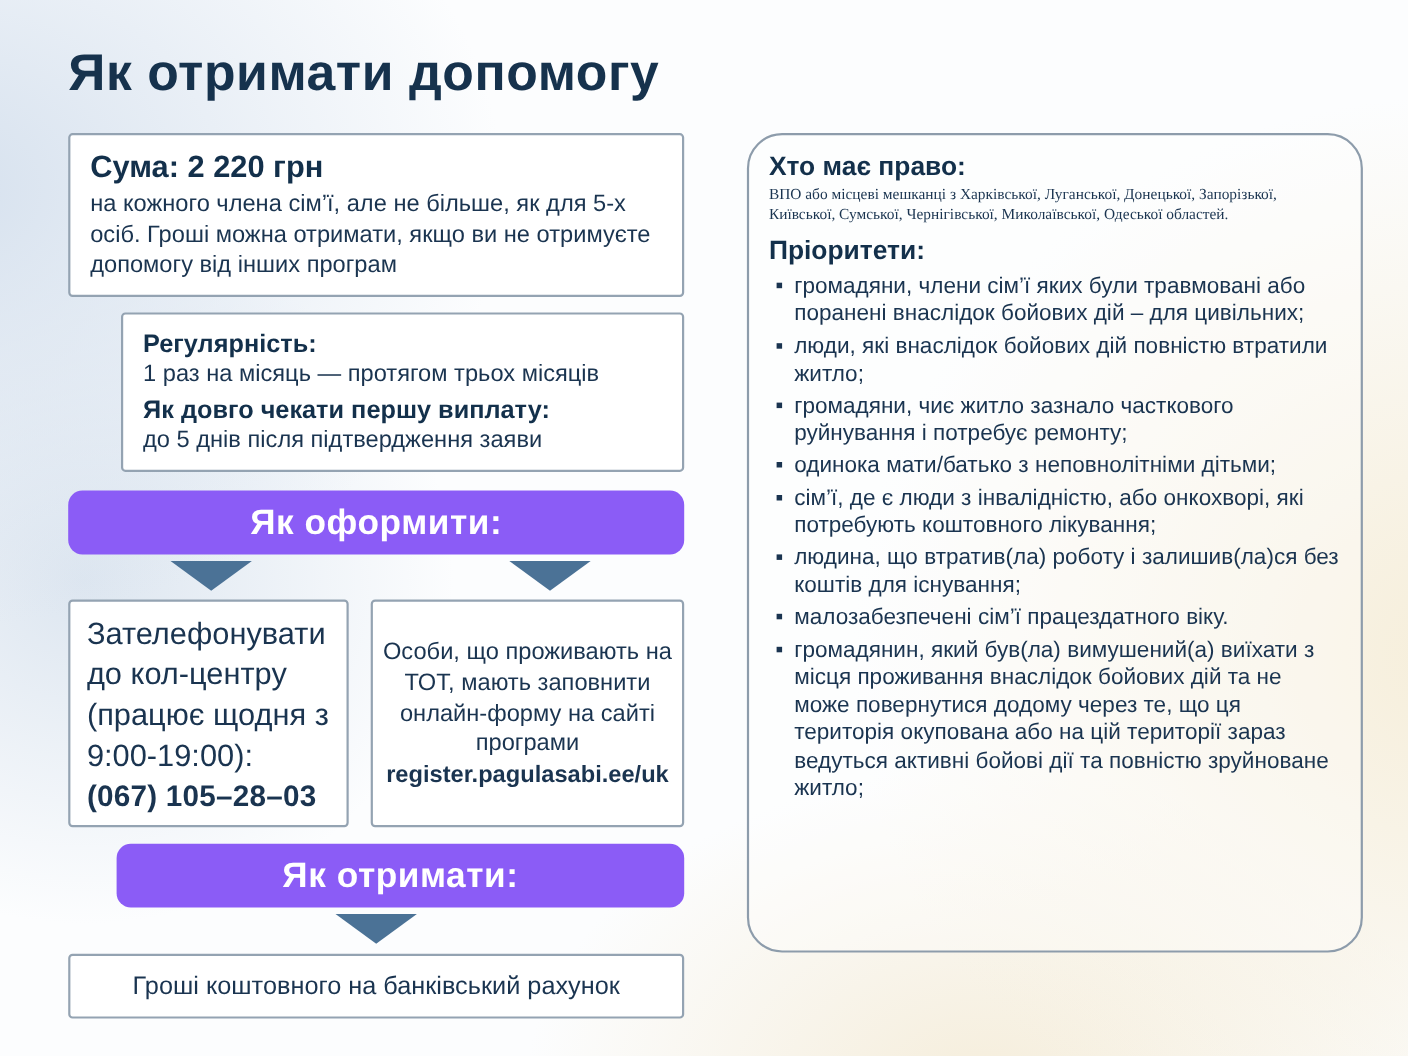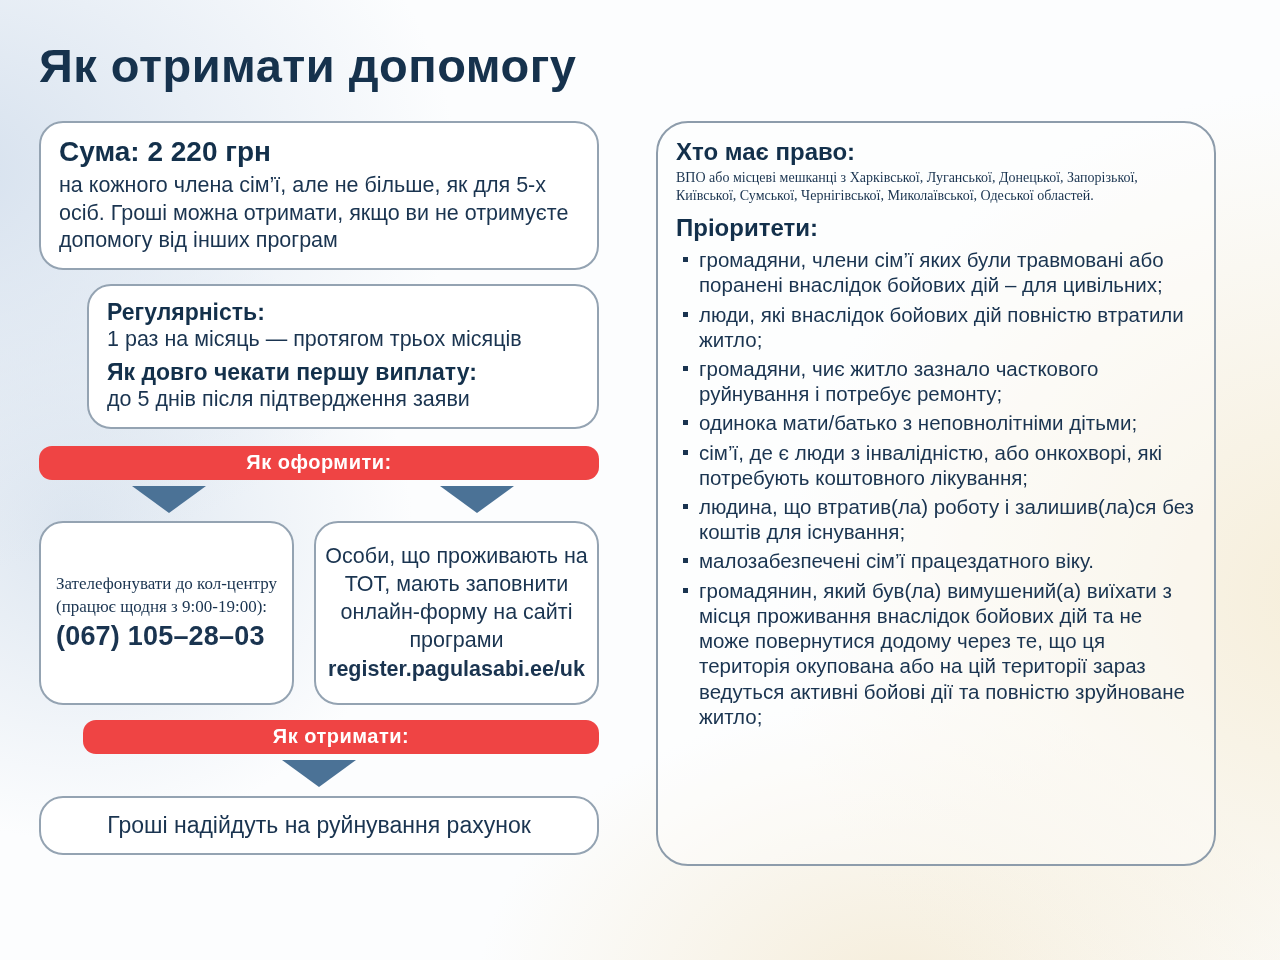--- a/index.html
+++ b/index.html
@@ -8,53 +8,53 @@
     font-family: "Liberation Sans", "DejaVu Sans", sans-serif;
     color:#1a3450;
     background:
       radial-gradient(820px 640px at -4% 18%, #d6e1ee 0%, rgba(214,225,238,0) 62%),
       radial-gradient(560px 520px at 6% 55%, #dde6f0 0%, rgba(221,230,240,0) 60%),
       radial-gradient(900px 820px at 104% 62%, #f6eeda 0%, rgba(246,238,218,0) 62%),
       radial-gradient(700px 500px at 70% 104%, #f5edda 0%, rgba(245,237,218,0) 60%),
       #fcfdfe;
     overflow:hidden;
   }
-  .page { padding:38px 48px 0 39px; }
+  .page { padding:38px 48px 0 62px; }
 
   
   .title-line1 { font-size:47px; font-weight:800; letter-spacing:0.5px; color:#16324d; }
   .title-line2 { font-size:33px; font-weight:700; letter-spacing:0.3px; color:#16324d; margin-top:6px; }
 
   
   .columns { display:flex; margin-top:28px; gap:57px; }
   .col-left  { width:560px; flex:0 0 560px; }
   .col-right { width:560px; flex:0 0 560px; }
 
   
   .card {
     background:#ffffff;
     border:2px solid #94a3b2;
-    border-radius:24px;
+    border-radius:4px;
     padding:13px 18px;
   }
   .card h2 { font-size:28px; font-weight:800; color:#13304b; margin-bottom:4px; }
   .card .sub-h { font-size:23px; font-weight:800; color:#13304b; margin-top:6px; }
   .card p, .card .line { font-size:21.5px; line-height:1.28; font-weight:500; }
 
   .box-sum { min-height:136px; }
   .box-reg { margin-top:14px; min-height:130px;margin-left:48px; }
 
   
   .banner {
     margin-top:17px;
-    height:34px;
-    background:#ef4444;
+    height:58px;
+    background:#8b5cf6;
     border-radius:13px;
     display:flex; align-items:center; justify-content:center;
-    color:#ffffff; font-size:20px; font-weight:800; letter-spacing:0.5px;
+    color:#ffffff; font-size:32px; font-weight:800; letter-spacing:0.5px;
   }
 
   
   .arrow {
     width:0; height:0;
     border-left:37px solid transparent;
     border-right:37px solid transparent;
     border-top:27px solid #4b7296;
   }
   .arrow-row { display:flex; margin-top:6px; height:27px; }
@@ -62,21 +62,21 @@
   .arrow-row .a2 { margin-left:234px; }
   .arrow-row.single { justify-content:center; }
 
   
   .option-row { display:flex; gap:20px; margin-top:8px; }
   .box-call {
     width:255px; min-height:184px;
     display:flex; flex-direction:column; justify-content:center;
     padding:10px 14px 10px 15px;
   }
-  .box-call .line { font-size:17px; line-height:1.33;font-family:Liberation Serif, serif; }
+  .box-call .line { font-size:28px; line-height:1.33; }
   .box-call .phone { font-size:27px; font-weight:800; margin-top:3px; letter-spacing:0.2px; white-space:nowrap; }
   .box-online {
     width:285px; min-height:184px;
     display:flex; flex-direction:column; justify-content:center; align-items:center;
     text-align:center; padding:10px 8px;
   }
   .box-online .line { font-size:21.5px; line-height:1.3; }
   .box-online .url { font-size:21.5px; font-weight:800; margin-top:2px; white-space:nowrap; }
 
   .banner-receive { margin-top:15px;margin-left:44px; }
@@ -152,21 +152,21 @@
         </div>
       </div>
 
       <div class="banner banner-receive">Як отримати:</div>
 
       <div class="arrow-row single">
         <div class="arrow"></div>
       </div>
 
       <div class="card box-receive">
-        <div class="line">Гроші надійдуть на руйнування рахунок</div>
+        <div class="line">Гроші коштовного на банківський рахунок</div>
       </div>
 
     </div>
 
     <div class="col-right">
       <div class="panel">
         <h2>Хто має право:</h2>
         <p class="body">ВПО або місцеві мешканці з Харківської, Луганської, Донецької, Запорізької, Київської, Сумської, Чернігівської, Миколаївської, Одеської областей.</p>
         <h2 class="prio">Пріоритети:</h2>
         <ul>

